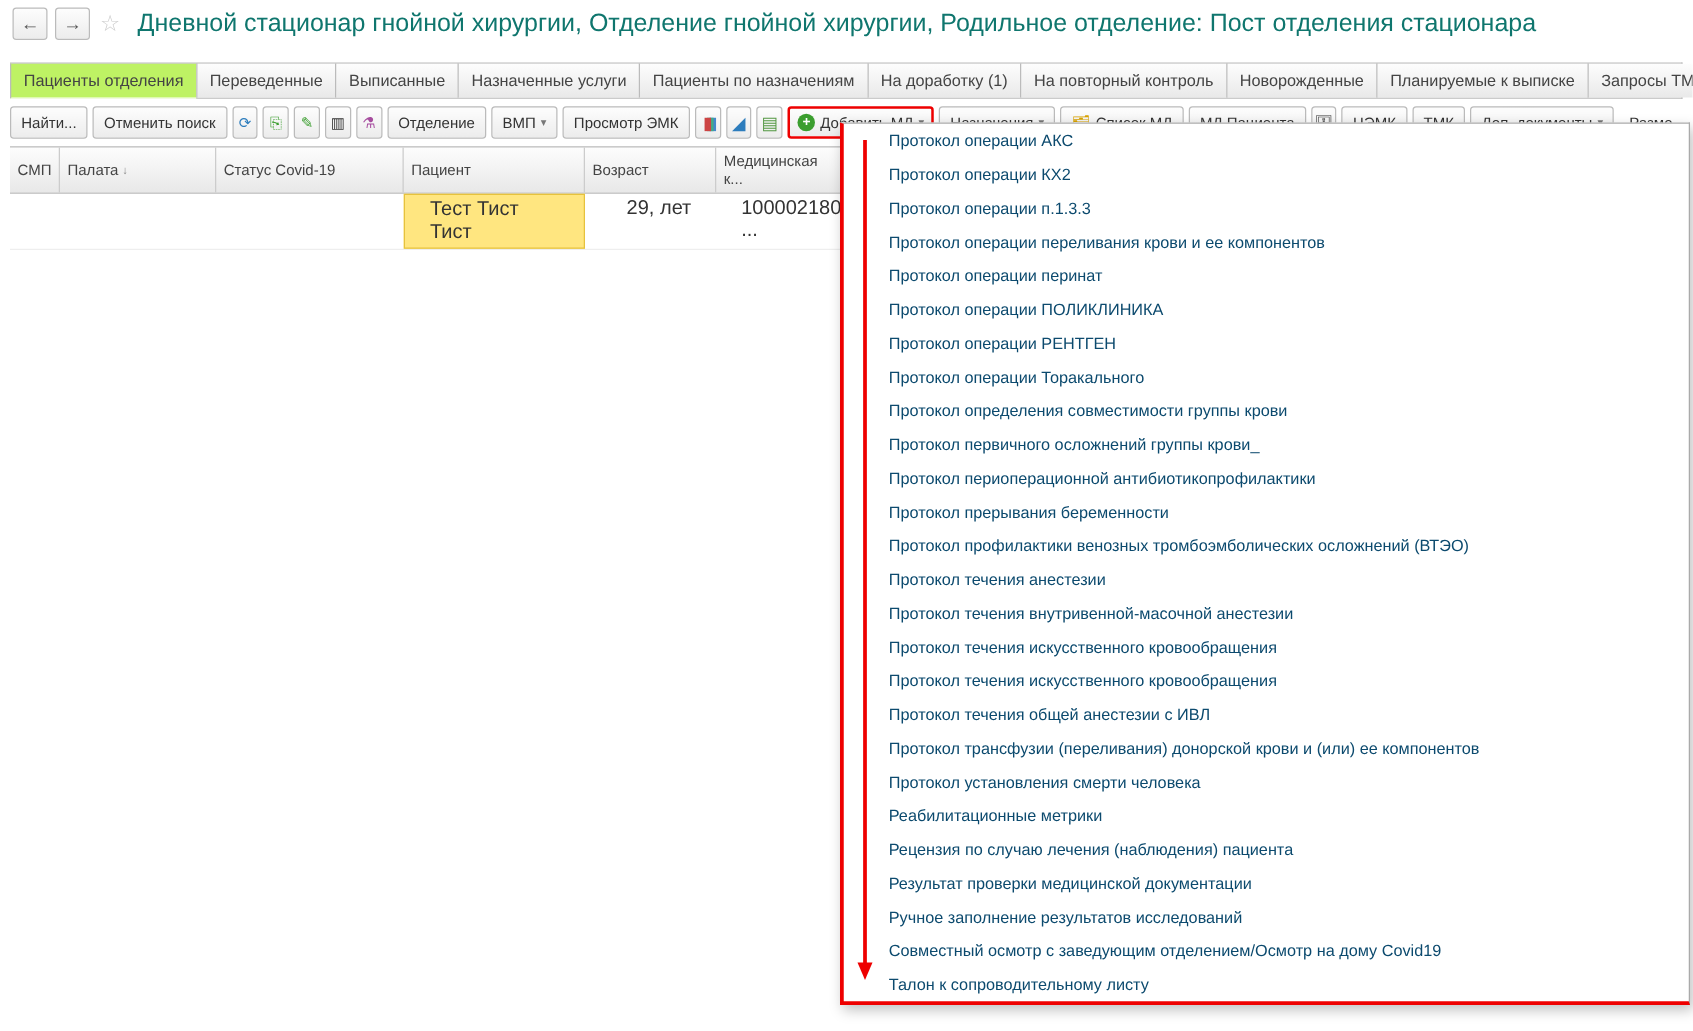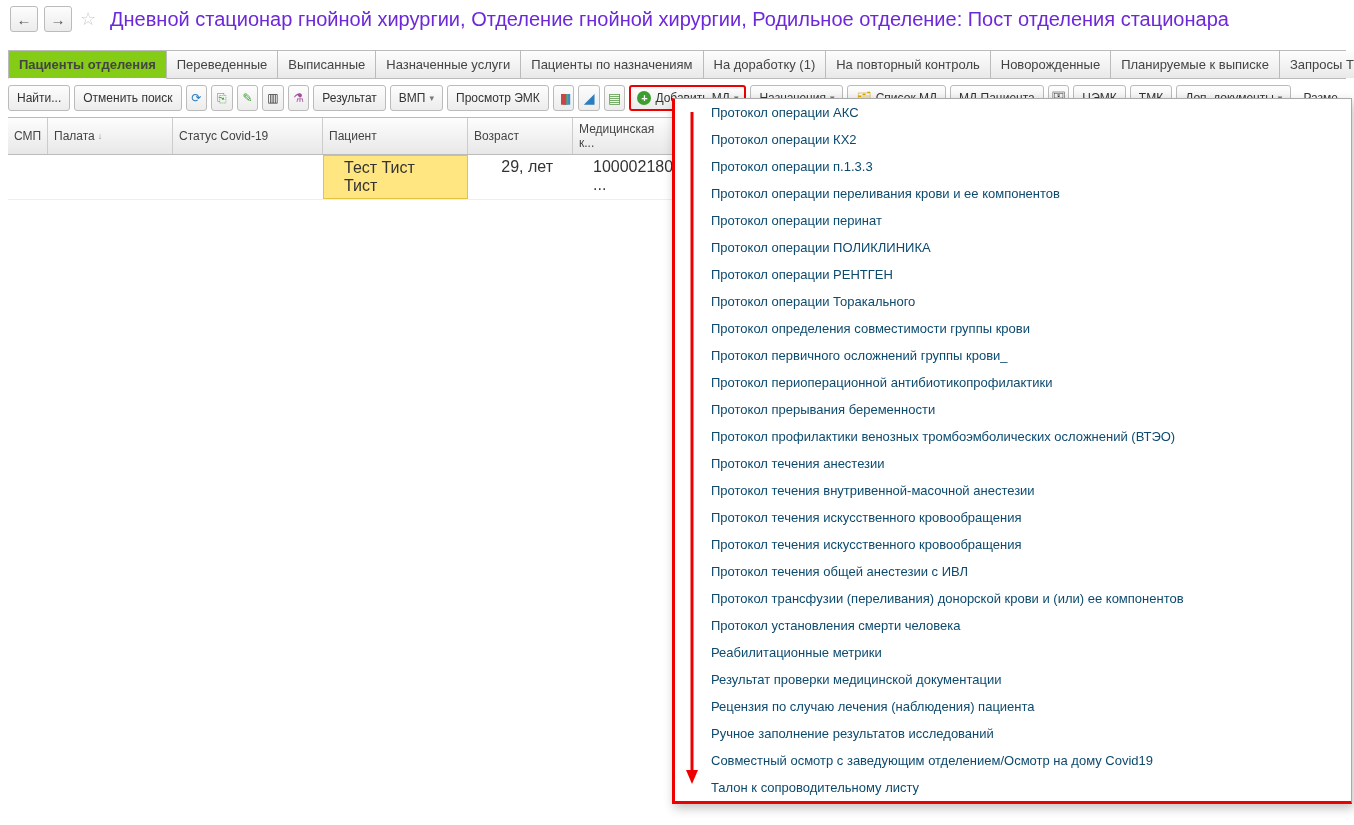--- a/index.html
+++ b/index.html
@@ -1,25 +1,25 @@
 <!DOCTYPE html>
 <html><head>
 <meta charset="utf-8">
 <style>
   * { box-sizing: border-box; margin: 0; padding: 0; }
   body { font-family: Arial, sans-serif; font-size: 13px; color: #333; background: #fff; }
   
   .header-bar { display: flex; align-items: center; padding: 6px 10px; gap: 6px; }
   .nav-btn { width: 28px; height: 26px; border: 1px solid #bbb; background: linear-gradient(#fdfdfd,#ececec); border-radius: 3px; display:flex; align-items:center; justify-content:center; cursor:pointer; font-size:15px; color:#555; }
   .star-icon { width:20px; height:20px; color:#ccc; font-size:18px; display:flex; align-items:center; justify-content:center; }
-  .page-title { font-size: 20px; color: #6d28d9; font-weight: 400; margin-left: 6px; white-space:nowrap; }
+  .page-title { font-size: 20px; color: #0f766e; font-weight: 400; margin-left: 6px; white-space:nowrap; }
 
   .tabs { display:flex; border:1px solid #bbb; border-left:none; margin: 12px 8px 0 8px; }
   .tab { padding:6px 10px; border-left:1px solid #bbb; background:linear-gradient(#fdfdfd,#e9e9e9); cursor:pointer; font-size:13px; color:#444; white-space:nowrap; }
-  .tab.active { background:#84cc16; font-weight:bold; border-bottom:1px solid #fff; margin-bottom:-1px; }
+  .tab.active { background:#bef264; font-weight:normal; border-bottom:1px solid #fff; margin-bottom:-1px; }
 
   .toolbar { display:flex; align-items:center; gap:4px; padding:6px 8px; flex-wrap:nowrap; }
   .tbtn { height:26px; border:1px solid #bbb; background:linear-gradient(#fdfdfd,#ececec); border-radius:3px; padding:0 8px; display:flex; align-items:center; gap:4px; cursor:pointer; font-size:12px; color:#333; white-space:nowrap; }
   .tbtn.icon-only { width:30px; padding:0; justify-content:center; }
   .tbtn.highlighted { border:2px solid #e00; padding:0 6px; }
   .dd-arrow { font-size:9px; color:#777; }
   .plus-icon { width:14px; height:14px; background:#3b9e2f; border-radius:50%; color:#fff; display:flex; align-items:center; justify-content:center; font-size:11px; font-weight:bold; }
   .folder-icon { color:#d9a300; }
   .chart-icon { font-size:14px; }
 
@@ -85,21 +85,21 @@
   <div class="tbtn icon-only">
       <span style="color:#3b9e2f">✎</span>
     </div>
   <div class="tbtn icon-only">
       <span>▥</span>
     </div>
   <div class="tbtn icon-only">
       <span style="color:#a64c9e">⚗</span>
     </div>
   <div class="tbtn">
-      <span>Результат</span>
+      <span>Отделение</span>
     </div>
   <div class="tbtn">
       <span>ВМП</span>
       <span class="dd-arrow">▾</span>
     </div>
   <div class="tbtn">
       <span>Просмотр ЭМК</span>
     </div>
   <div class="tbtn icon-only">
       <span class="chart-icon" style="color:#c44; text-shadow:2px 0 #4a8, 4px 0 #48c">▮</span>
@@ -184,22 +184,22 @@
     <div class="dropdown-item">Протокол прерывания беременности</div>
     <div class="dropdown-item">Протокол профилактики венозных тромбоэмболических осложнений (ВТЭО)</div>
     <div class="dropdown-item">Протокол течения анестезии</div>
     <div class="dropdown-item">Протокол течения внутривенной-масочной анестезии</div>
     <div class="dropdown-item">Протокол течения искусственного кровообращения</div>
     <div class="dropdown-item">Протокол течения искусственного кровообращения</div>
     <div class="dropdown-item">Протокол течения общей анестезии с ИВЛ</div>
     <div class="dropdown-item">Протокол трансфузии (переливания) донорской крови и (или) ее компонентов</div>
     <div class="dropdown-item">Протокол установления смерти человека</div>
     <div class="dropdown-item">Реабилитационные метрики</div>
+    <div class="dropdown-item">Рецензия по случаю лечения (наблюдения) пациента</div>
     <div class="dropdown-item">Результат проверки медицинской документации</div>
-    <div class="dropdown-item">Рецензия по случаю лечения (наблюдения) пациента</div>
     <div class="dropdown-item">Ручное заполнение результатов исследований</div>
     <div class="dropdown-item">Совместный осмотр с заведующим отделением/Осмотр на дому Covid19</div>
     <div class="dropdown-item">Талон к сопроводительному листу</div>
   </div>
 
 <svg class="red-arrow" width="16" height="680">
   <line x1="8" y1="0" x2="8" y2="660" stroke="#e00" stroke-width="3"></line>
   <polygon points="2,658 14,658 8,672" fill="#e00"></polygon>
 </svg>
 

